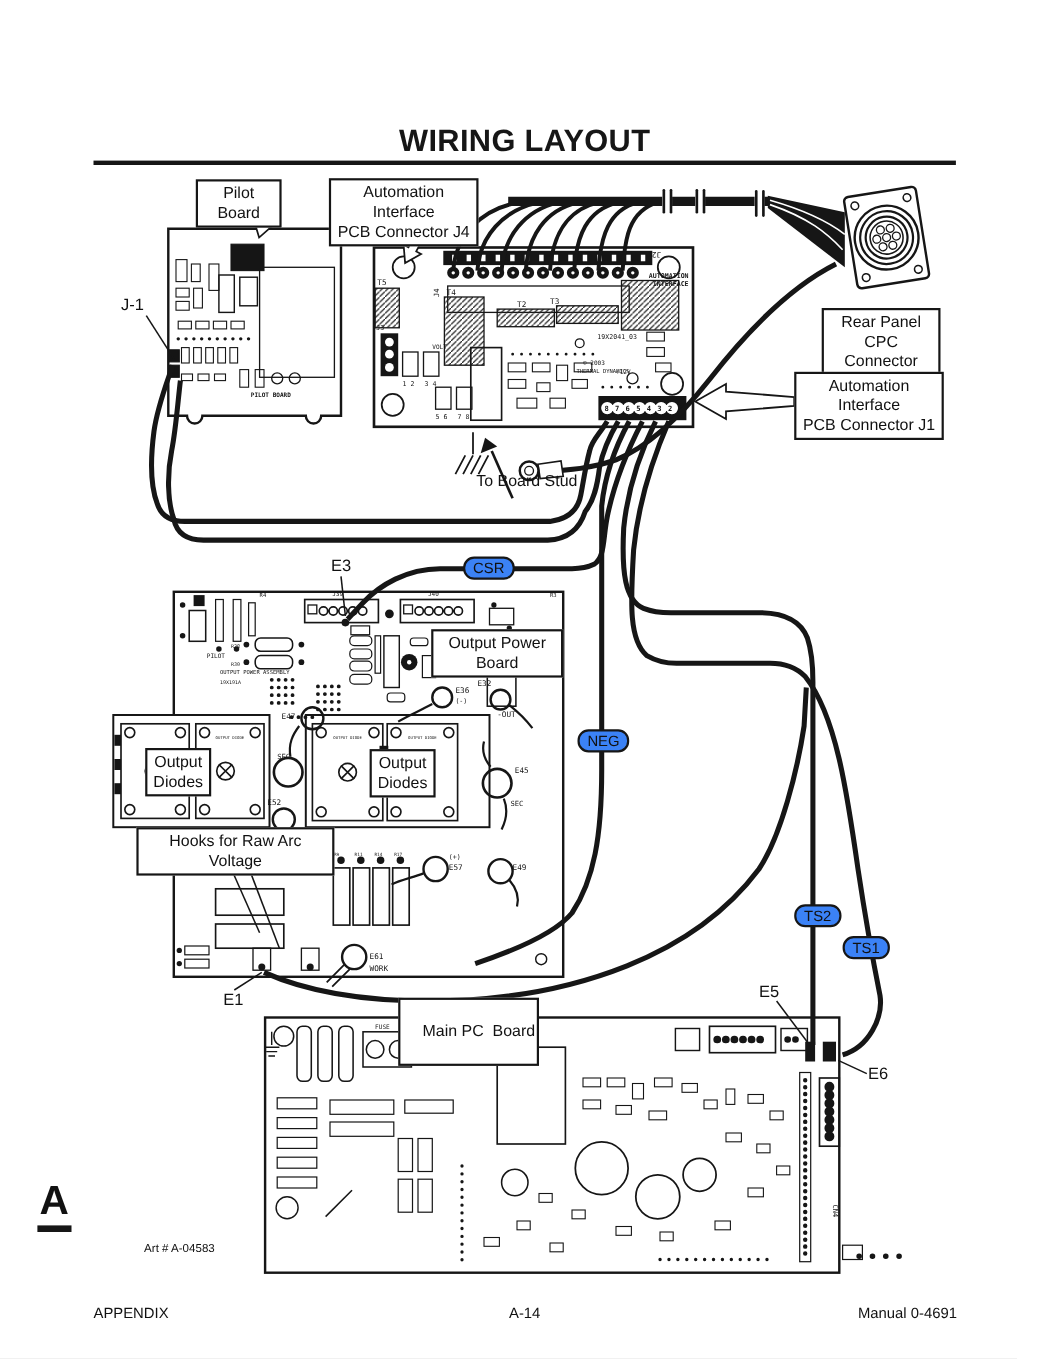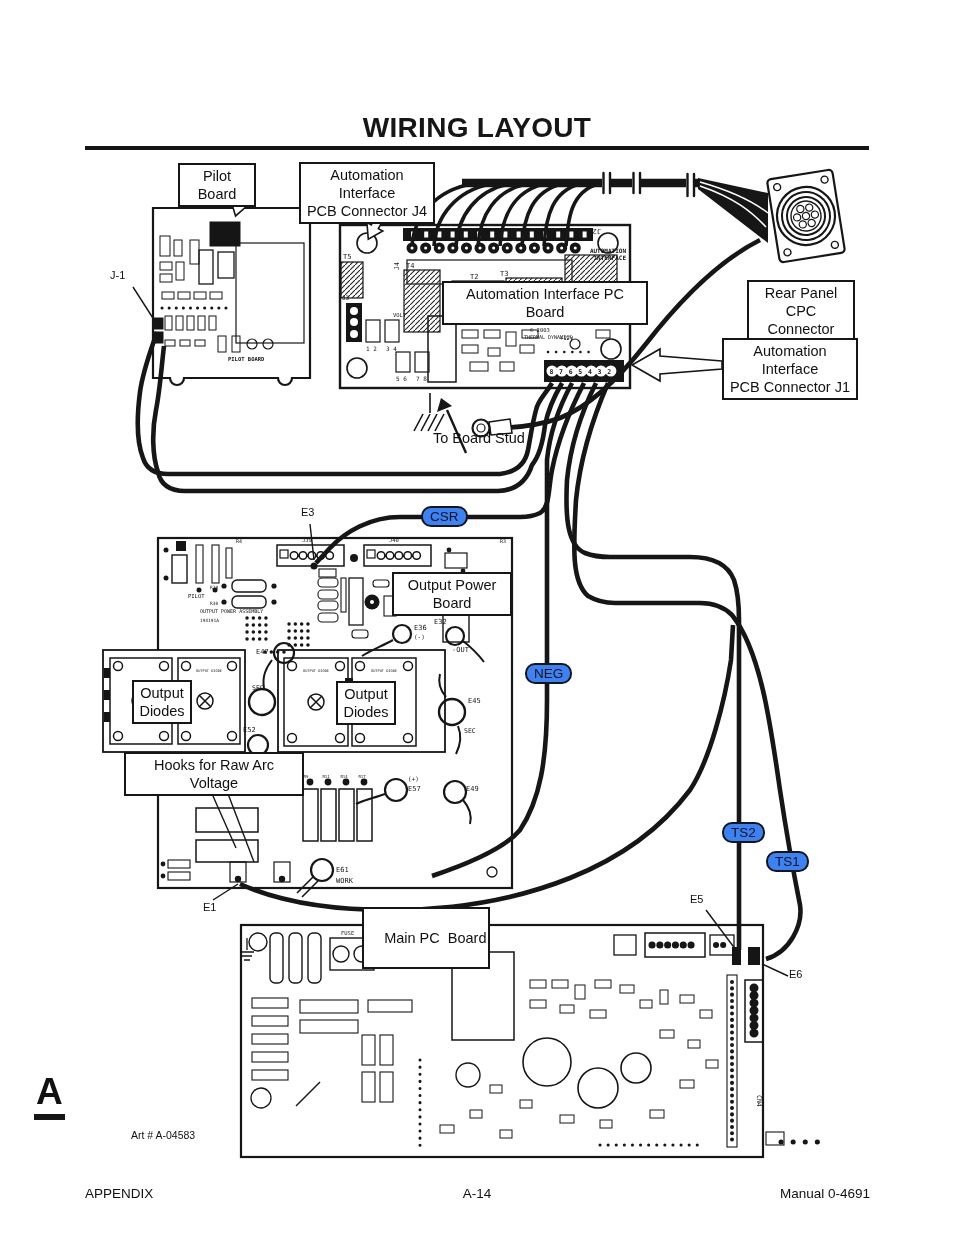--- a/index.html
+++ b/index.html
@@ -5,21 +5,21 @@
   html,body{margin:0;padding:0;background:#e8e8e8;}
   .page{position:relative;width:954px;height:1235px;background:#ffffff;overflow:hidden;
         font-family:"Liberation Sans", sans-serif;color:#111;}
   .title{position:absolute;left:0;width:100%;text-align:center;font-weight:bold;
          font-size:28px;letter-spacing:.3px;color:#161616;}
   .rule{position:absolute;left:85px;top:146px;width:784px;height:4px;background:#161616;}
   .callout{position:absolute;background:#fff;border:2.2px solid #161616;text-align:center;
            font-size:14.5px;line-height:18px;padding:2px 4px;box-sizing:border-box;z-index:5;}
   .pill{position:absolute;background:#3b82f6;border:2px solid #161616;border-radius:10px;
         font-size:13.5px;line-height:17px;padding:0 7px;z-index:5;}
-  .ptlabel{position:absolute;font-size:11px;z-index:5;}
+  .ptlabel{position:absolute;font-size:15px;z-index:5;}
   .svgwrap{position:absolute;left:0;top:0;z-index:1;}
   .tab-a{position:absolute;left:34px;top:1072px;font-size:37px;font-weight:bold;
          border-bottom:6px solid #161616;padding:0 2px 2px 2px;line-height:40px;}
   .art{position:absolute;left:131px;top:1129px;font-size:10.5px;}
   .footer{position:absolute;top:1186px;font-size:13.5px;}
   .f-left{left:85px;} .f-center{left:0;width:100%;text-align:center;} .f-right{right:84px;}
   .pre{white-space:pre;}
 </style>
 </head>
 <body>
@@ -512,23 +512,20 @@
   <div class="title" style="top:112px;">WIRING LAYOUT</div>
   <div class="rule"></div>
 
   <div class="callout" style="left:178px;top:163px;width:78px;">
     <span>Pilot Board</span>
   </div>
   <div class="callout" style="left:299px;top:162px;width:136px;">
     <div>Automation Interface</div>
     <div>PCB Connector J4</div>
   </div>
-  <div class="callout" style="left:442px;top:281px;width:206px;">
-    <span>Automation Interface PC Board</span>
-  </div>
   <div class="callout" style="left:747px;top:280px;width:108px;">
     <div>Rear Panel</div>
     <div>CPC Connector</div>
   </div>
   <div class="callout" style="left:722px;top:338px;width:136px;">
     <div>Automation Interface</div>
     <div>PCB Connector J1</div>
   </div>
   <div class="callout" style="left:392px;top:572px;width:120px;">
     <span>Output Power Board</span>

